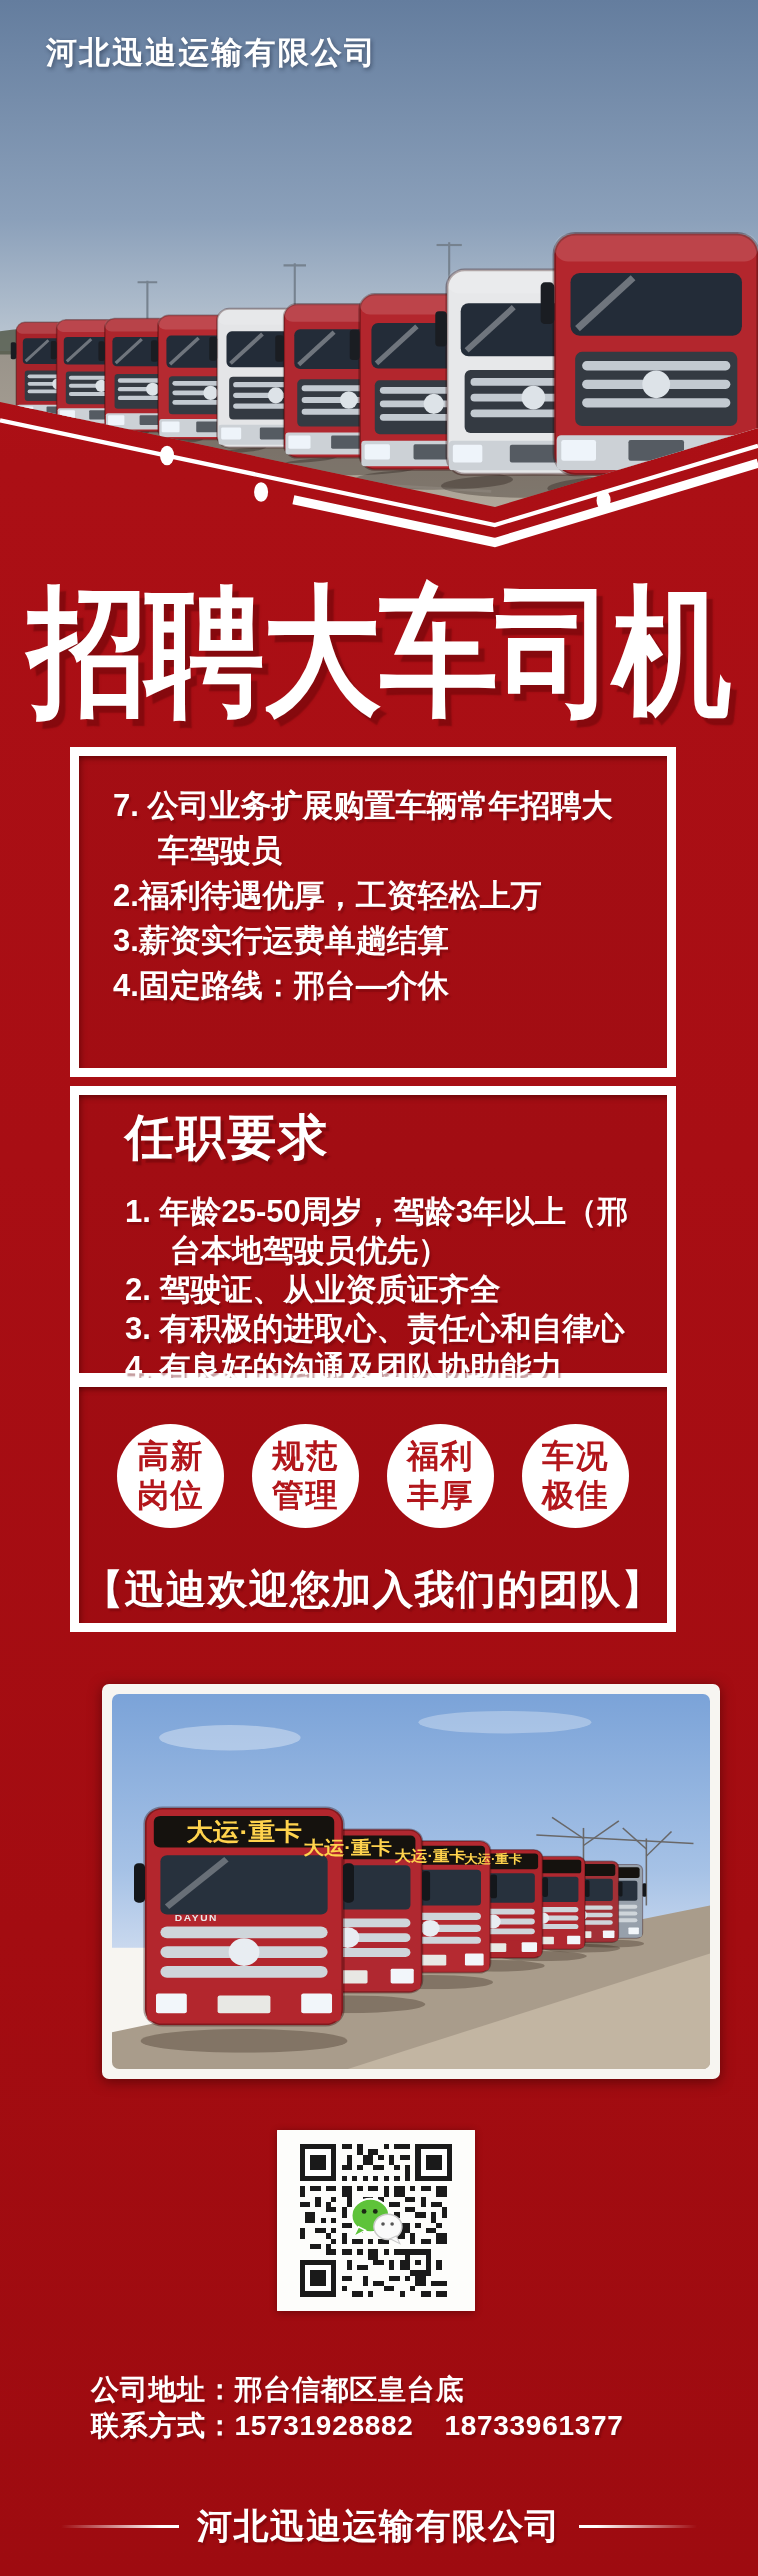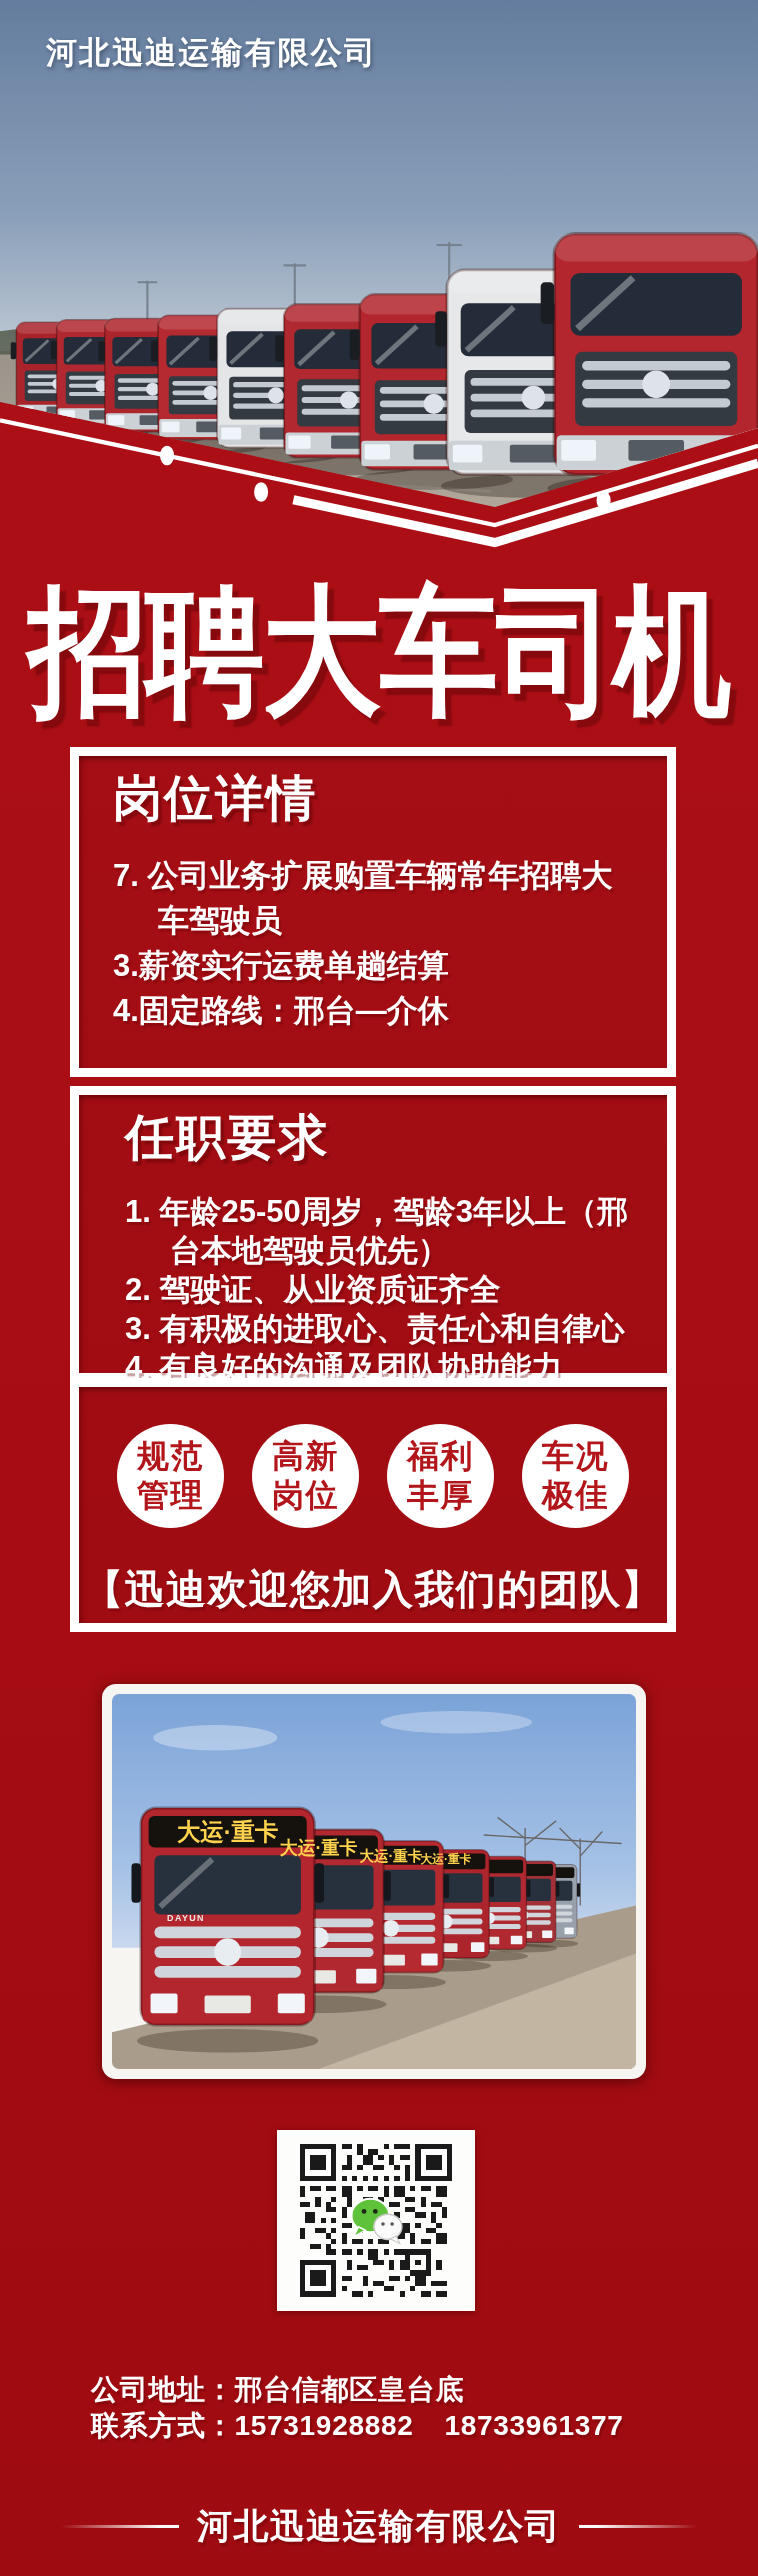--- a/index.html
+++ b/index.html
@@ -55,22 +55,22 @@
     width:107px;height:104px;border-radius:50%;background:#fff;
     display:flex;flex-direction:column;align-items:center;justify-content:center;
     color:#b2161b;font-size:32px;font-weight:900;line-height:1.22;letter-spacing:1.4px;
   }
   .welcome{
     margin-top:34px;text-align:center;color:#fff;font-size:40px;font-weight:700;
     letter-spacing:1.4px;text-shadow:2.1px 2.8px 1.4px rgba(105,5,10,.4);
   }
   
   .photo2-frame{
-    position:absolute;left:102px;top:1684px;width:544px;height:395px;box-sizing:border-box;
-    background:#f7f5f1;border-radius:14px;padding:10px;
+    position:absolute;left:102px;top:1684px;width:618px;height:395px;box-sizing:border-box;
+    background:#f7f5f1;border-radius:7px;padding:10px;
     box-shadow:0 2.8px 12.6px rgba(45,0,0,.55);
   }
   .photo2-frame svg{display:block;width:100%;height:100%;border-radius:7px;}
   
   .qr-panel{
     position:absolute;left:277px;top:2130px;width:198px;height:181px;
     background:#fdfdfb;border-radius:2.1px;box-shadow:0 1.4px 7px rgba(45,0,0,.4);
   }
   .qr-panel svg{display:block;width:100%;height:100%;}
   
@@ -167,47 +167,47 @@
     <path d="M0 43 L705 192 L1080 79" fill="none" stroke="#fff" stroke-width="6"></path>
     <path d="M418 156 L705 217 L1080 104" fill="none" stroke="#fff" stroke-width="13"></path>
     <ellipse cx="238" cy="93" rx="10" ry="14" fill="#fff"></ellipse>
     <ellipse cx="372" cy="145" rx="10" ry="14" fill="#fff"></ellipse>
     <ellipse cx="860" cy="157" rx="10" ry="14" fill="#fff"></ellipse>
   </svg>
 
   <div class="main-title">招聘大车司机</div>
 
   <div class="panel panel1">
-    <h2>岗位详情</h2>
     <ul>
       <li>7. 公司业务扩展购置车辆常年招聘大车驾驶员</li>
+      <li>2.福利待遇优厚，工资轻松上万</li>
       <li>3.薪资实行运费单趟结算</li>
       <li>4.固定路线：邢台—介休</li>
     </ul>
   </div>
 
   <div class="panel panel2">
     <h2>任职要求</h2>
     <ul>
       <li>1. 年龄25-50周岁，驾龄3年以上（邢台本地驾驶员优先）</li>
       <li>2. 驾驶证、从业资质证齐全</li>
       <li>3. 有积极的进取心、责任心和自律心</li>
       <li>4. 有良好的沟通及团队协助能力</li>
     </ul>
   </div>
 
   <div class="panel panel3">
     <div class="badges">
       <div class="badge">
+        <span>高新</span>
+        <span>岗位</span>
+      </div>
+      <div class="badge">
         <span>规范</span>
         <span>管理</span>
-      </div>
-      <div class="badge">
-        <span>高新</span>
-        <span>岗位</span>
       </div>
       <div class="badge">
         <span>福利</span>
         <span>丰厚</span>
       </div>
       <div class="badge">
         <span>车况</span>
         <span>极佳</span>
       </div>
     </div>

